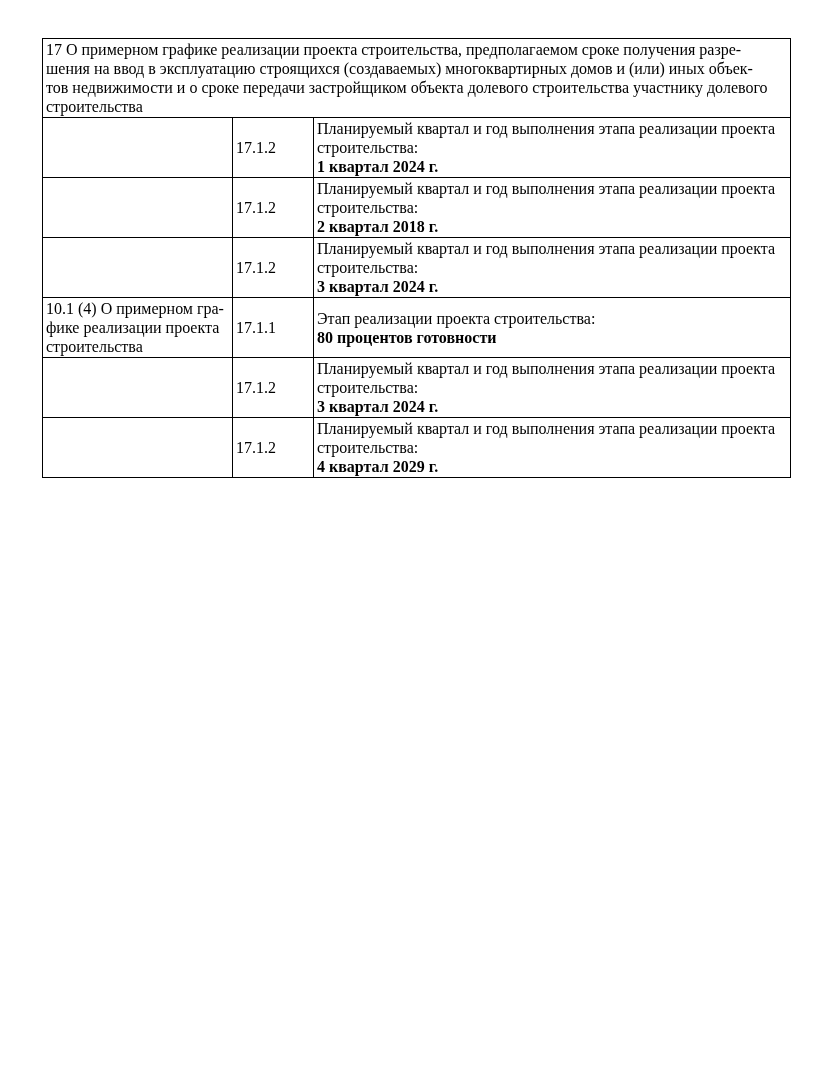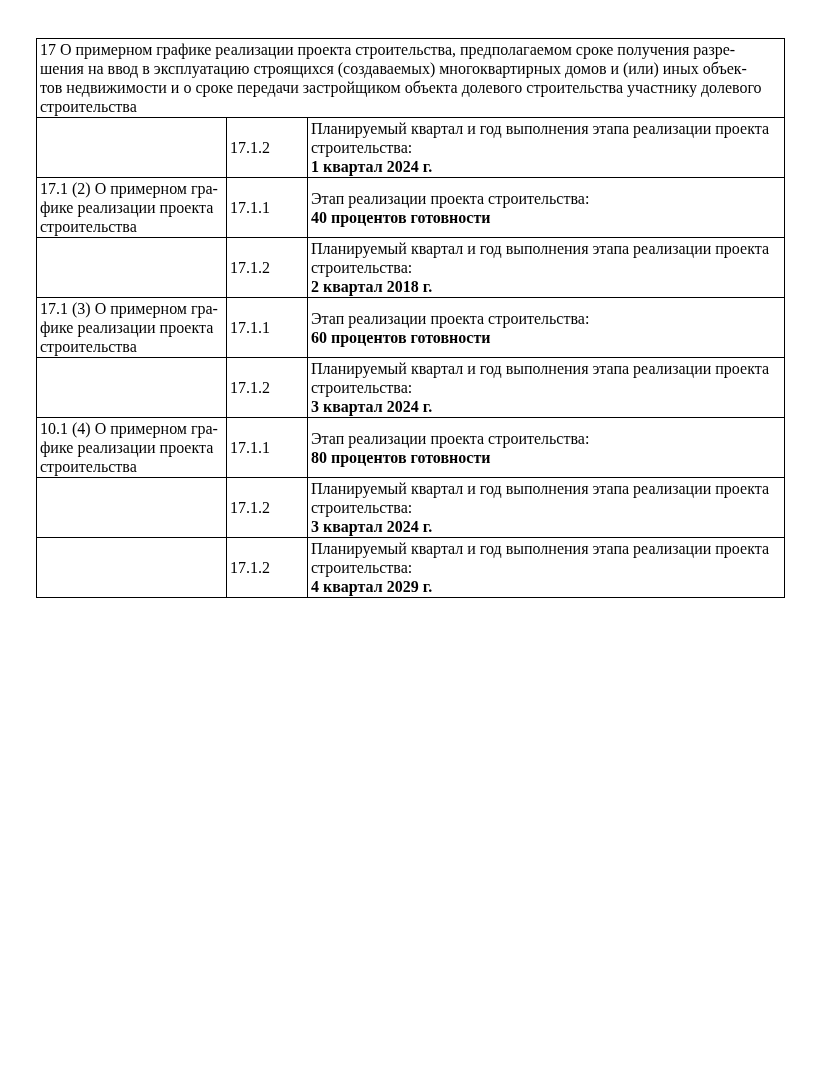--- a/index.html
+++ b/index.html
@@ -11,21 +11,21 @@
     position: relative;
     width: 835px;
     height: 1080px;
     background: #ffffff;
     font-family: "Liberation Serif", "DejaVu Serif", serif;
     color: #000000;
     overflow: hidden;
   }
   table.decl {
     position: absolute;
-    left: 36px;
+    left: 42px;
     top: 38px;
     width: 748px;
     border-collapse: collapse;
     table-layout: fixed;
     font-size: 16px;
     line-height: 19px;
   }
   table.decl td {
     border: 1.5px solid #000000;
     padding: 1px 4px 1px 3px;
@@ -74,49 +74,29 @@
       <td class="c1-cell"></td>
       <td class="c2-cell">17.1.2</td>
       <td class="c3-cell">
         <div class="preline">Планируемый квартал и год выполнения этапа реализации проекта
 строительства:</div>
         <div class="val preline">1 квартал 2024 г.</div>
       </td>
     </tr>
 
     <tr class="sub-row">
-      <td class="c1-cell preline">17.1 (2) О примерном гра-
-фике реализации проекта
-строительства</td>
-      <td class="c2-cell">17.1.1</td>
-      <td class="c3-cell">
-        <div class="preline">Этап реализации проекта строительства:</div>
-        <div class="val preline">40 процентов готовности</div>
-      </td>
-    </tr>
-    <tr class="sub-row">
       <td class="c1-cell"></td>
       <td class="c2-cell">17.1.2</td>
       <td class="c3-cell">
         <div class="preline">Планируемый квартал и год выполнения этапа реализации проекта
 строительства:</div>
         <div class="val preline">2 квартал 2018 г.</div>
       </td>
     </tr>
 
-    <tr class="sub-row">
-      <td class="c1-cell preline">17.1 (3) О примерном гра-
-фике реализации проекта
-строительства</td>
-      <td class="c2-cell">17.1.1</td>
-      <td class="c3-cell">
-        <div class="preline">Этап реализации проекта строительства:</div>
-        <div class="val preline">60 процентов готовности</div>
-      </td>
-    </tr>
     <tr class="sub-row">
       <td class="c1-cell"></td>
       <td class="c2-cell">17.1.2</td>
       <td class="c3-cell">
         <div class="preline">Планируемый квартал и год выполнения этапа реализации проекта
 строительства:</div>
         <div class="val preline">3 квартал 2024 г.</div>
       </td>
     </tr>
 

